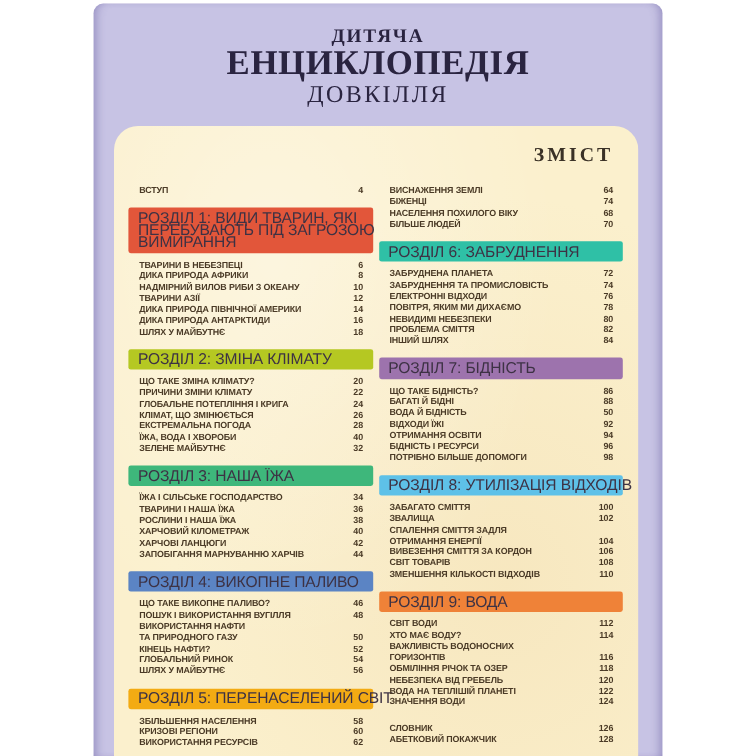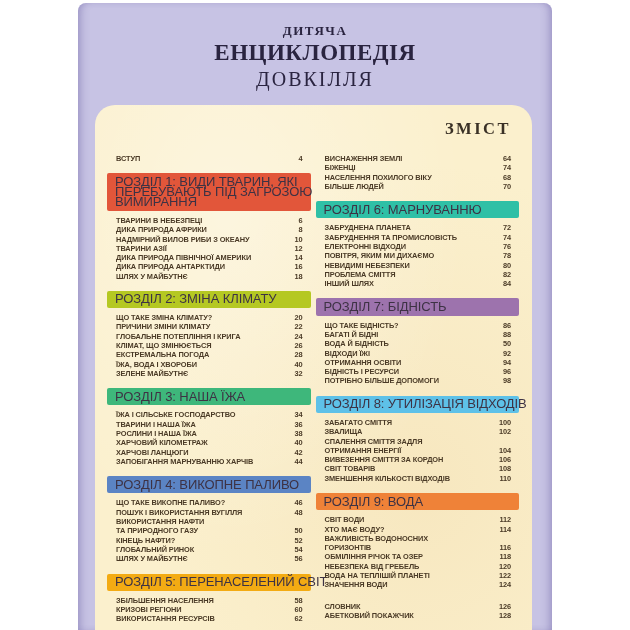--- a/index.html
+++ b/index.html
@@ -12,22 +12,22 @@
     position:absolute; left:78px; top:3px; width:474px; height:627px;
     background:#c7c3e4; border-radius:8px 8px 0 0;
     box-shadow: inset 7px 0 8px -5px rgba(90,80,150,.45),
                 inset -7px 0 8px -5px rgba(90,80,150,.45);
   }
   .book-title {
     position:absolute; top:22px; left:78px; width:474px;
     text-align:center; color:#2a2440;
     font-family:"Liberation Serif","DejaVu Serif",serif;
   }
-  .bt1 { font-size:13px; font-weight:bold; letter-spacing:1.5px; line-height:17px; }
-  .bt2 { font-size:23px;  font-weight:bold; letter-spacing:0.5px; line-height:28px; }
+  .bt1 { font-size:16px; font-weight:bold; letter-spacing:1.5px; line-height:17px; }
+  .bt2 { font-size:29px;  font-weight:bold; letter-spacing:0.5px; line-height:28px; }
   .bt3 { font-size:20px;  font-weight:normal; letter-spacing:2px; line-height:24px; }
   .page {
     position:absolute; left:95px; top:105px; width:437px; height:545px;
     background:#fbf0cd; border-radius:20px 20px 0 0;
     background-image:
       radial-gradient(ellipse at 30% 20%, rgba(255,255,255,.35), rgba(255,255,255,0) 55%),
       radial-gradient(ellipse at 75% 70%, rgba(235,205,150,.25), rgba(255,255,255,0) 60%);
     box-sizing:border-box; padding:12px 21px 0 21px;
   }
   .toc-heading {
@@ -209,21 +209,21 @@
           <span class="entry-page">74</span>
         </div>
         <div class="toc-entry">
           <span class="entry-label">НАСЕЛЕННЯ ПОХИЛОГО ВІКУ</span>
           <span class="entry-page">68</span>
         </div>
         <div class="toc-entry">
           <span class="entry-label">БІЛЬШЕ ЛЮДЕЙ</span>
           <span class="entry-page">70</span>
         </div>
-        <div class="section-header" style="background: rgb(47, 192, 166);">РОЗДІЛ 6: МАРНУВАННЮ</div>
+        <div class="section-header" style="background: rgb(47, 192, 166);">РОЗДІЛ 6: ЗАБРУДНЕННЯ</div>
         <div class="toc-entry">
           <span class="entry-label">ЗАБРУДНЕНА ПЛАНЕТА</span>
           <span class="entry-page">72</span>
         </div>
         <div class="toc-entry">
           <span class="entry-label">ЗАБРУДНЕННЯ ТА ПРОМИСЛОВІСТЬ</span>
           <span class="entry-page">74</span>
         </div>
         <div class="toc-entry">
           <span class="entry-label">ЕЛЕКТРОННІ ВІДХОДИ</span>

